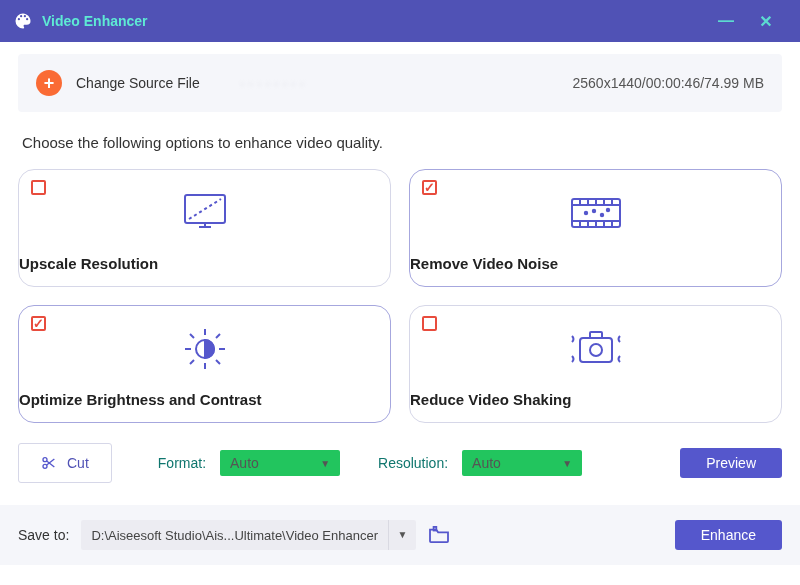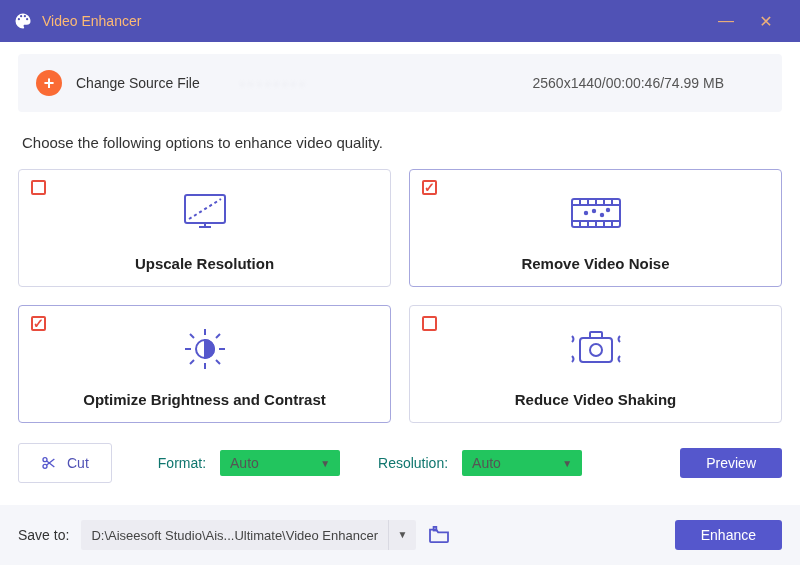--- a/index.html
+++ b/index.html
@@ -4,21 +4,22 @@
 <style>
   * { box-sizing: border-box; margin: 0; padding: 0; font-family: "Segoe UI", Arial, sans-serif; }
   body { background: #fff; width: 800px; height: 585px; overflow: hidden; }
 
   .titlebar {
     background: #5052b5;
     height: 42px;
     display: flex;
     align-items: center;
     padding: 0 14px;
-    color: #fdba74;
+    color: #5eead4;
+    font-weight: bold;
   }
   .titlebar .palette {
     width: 18px; height: 18px; margin-right: 10px;
   }
   .titlebar .title { font-size: 14px; flex: 1; }
   .titlebar .winbtn { width: 40px; text-align: center; font-size: 16px; opacity: .9; cursor: pointer; }
 
   .content { padding: 0 18px; }
 
   .sourcebar {
@@ -33,40 +34,39 @@
     color: #333;
   }
   .plus-circle {
     width: 26px; height: 26px; border-radius: 50%;
     background: #fa6b35; color: #fff; display: flex;
     align-items: center; justify-content: center;
     font-size: 18px; margin-right: 14px; font-weight: bold;
   }
   .sourcebar .label { flex: 0 0 auto; margin-right: 40px; }
   .sourcebar .filename { flex: 1; color: #cfcfd6; filter: blur(2px); }
-  .sourcebar .meta { color: #555; font-size: 14px; margin-right: 40px;}
+  .sourcebar .meta { color: #555; font-size: 14px; }
 
   .instruction {
     font-size: 15px; color: #333; margin: 22px 0 18px 4px;
   }
 
   .grid {
     display: grid;
     grid-template-columns: 1fr 1fr;
     grid-template-rows: 1fr 1fr;
     gap: 18px;
   }
   .card {
     border: 1px solid #d6d7e8;
-    border-radius: 4px;
+    border-radius: 16px;
     height: 118px;
     position: relative;
     display: flex;
     flex-direction: column;
-    align-items: center;
     justify-content: flex-end;
     padding-bottom: 14px;
     cursor: pointer;
   }
   .card.checked { border-color: #a6a7de; }
   .card .chk {
     position: absolute; top: 10px; left: 12px;
     width: 15px; height: 15px; border: 2px solid #e84c3d; border-radius: 2px;
     display: flex; align-items: center; justify-content: center;
   }

